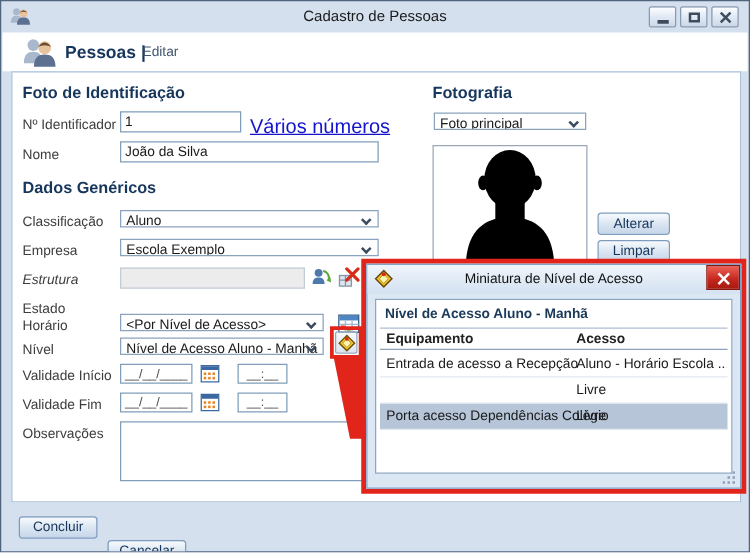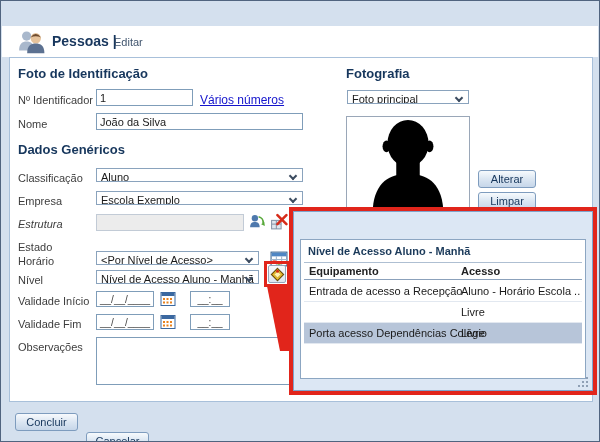--- a/index.html
+++ b/index.html
@@ -29,21 +29,21 @@
   .h1 { position:absolute; font-size:13px; font-weight:bold; color:#16365c; }
   .lbl { position:absolute; font-size:11px; color:#3d3d3d; white-space:nowrap; }
   .txt { position:absolute; height:17px; border:1px solid #7f9db9; background:#fff; font-size:11px;
          padding:1px 3px; color:#1a1a1a; font-family:"Liberation Sans",sans-serif; }
   .txt.dis { background:#ececec; border-color:#c2cbd6; }
   .sel { position:absolute; height:14px; border:1px solid #8aa3bd; background:#fff; font-size:11px;
          color:#1a1a1a; padding:2px 16px 0 4px; overflow:hidden; white-space:nowrap; cursor:default; }
   .sel .chev { position:absolute; right:6px; top:4px; width:6px; height:6px;
                border-right:2px solid #3c4c60; border-bottom:2px solid #3c4c60; transform:rotate(45deg); }
   .sel.gray { background:linear-gradient(#e9e9e9,#cfcfcf); font-weight:bold; border-color:#9aa5b5; }
-  .link { position:absolute; font-size:12px; text-decoration:underline; cursor:pointer;text-align:center; }
+  .link { position:absolute; font-size:16px; text-decoration:underline; cursor:pointer;text-align:center; }
   .iconbtn { position:absolute; width:18px; height:18px; border:1px solid #93a5ba; border-radius:2px;
              background:linear-gradient(#f8fafc,#dde5ee); display:flex; align-items:center; justify-content:center; cursor:pointer; }
   .flaticon { position:absolute; width:18px; height:18px; cursor:pointer; }
   .mask { text-align:center; color:#444; font-size:10px; padding-top:2px; }
   .obs { height:48px; }
 
   .photoframe { position:absolute; left:336px; top:58px; width:124px; height:94px; background:#fff; border:1px solid #9aa7b8; }
   .btn { position:absolute; height:18px; border:1px solid #7e9cbe; border-radius:3px; font-size:11px; color:#16365c;
          background:linear-gradient(#f7fafd,#dbe6f2 50%,#c6d6e9); text-align:center; padding-top:2px; cursor:pointer; }
 
@@ -73,20 +73,42 @@
   .row { position:absolute; left:3px; right:3px; height:21px; border-bottom:1px solid #e2e8f0; color:#1a1a1a; cursor:default; }
   .row .c1, .row .c2 { top:4px; }
   .row.selected { background:#b7c5d9; }
   .grip { position:absolute; right:3px; bottom:2px; width:11px; height:11px; }
 </style>
 </head>
 <body>
 
 <div class="window">
 
+  <div class="titlebar">
+    <svg class="app-icon" viewBox="0 0 26 24">
+      <circle cx="8" cy="6.5" r="4.3" fill="#a9b8cc"></circle>
+      <path d="M1,20 C1,13.5 4,11.5 8,11.5 C12,11.5 15,13.5 15,20 Z" fill="#a9b8cc"></path>
+      <circle cx="16.5" cy="8.5" r="4.8" fill="#e6c39c"></circle>
+      <path d="M11.7,7.8 Q16.5,1.5 21.3,7.8 Q16.5,5.3 11.7,7.8 Z" fill="#6e4b2e"></path>
+      <path d="M8.5,22.5 C8.5,15.5 12,13.5 16.5,13.5 C21,13.5 24.5,15.5 24.5,22.5 Z" fill="#5c7191"></path>
+    </svg>
+    <div class="title-text">Cadastro de Pessoas</div>
+    <div class="capbtns">
+      <div class="capbtn">
+          <div class="glyph-min"></div>
+        </div>
+      <div class="capbtn">
+          <div class="glyph-max"></div>
+        </div>
+      <div class="capbtn">
+          <div class="xbar a"></div>
+          <div class="xbar b"></div>
+        </div>
+    </div>
+  </div>
 
   <div class="headerstrip">
     <svg class="people-icon" viewBox="0 0 26 24">
       <circle cx="8" cy="6.5" r="4.3" fill="#a9b8cc"></circle>
       <path d="M1,20 C1,13.5 4,11.5 8,11.5 C12,11.5 15,13.5 15,20 Z" fill="#a9b8cc"></path>
       <circle cx="16.5" cy="8.5" r="4.8" fill="#e6c39c"></circle>
       <path d="M11.7,7.8 Q16.5,1.5 21.3,7.8 Q16.5,5.3 11.7,7.8 Z" fill="#6e4b2e"></path>
       <path d="M8.5,22.5 C8.5,15.5 12,13.5 16.5,13.5 C21,13.5 24.5,15.5 24.5,22.5 Z" fill="#5c7191"></path>
     </svg>
     <div class="hdr-title">Pessoas |</div>
@@ -206,20 +228,32 @@
     <div class="btn" style="left:13px; top:11px; width:63px;">Concluir</div>
     <div class="btn" style="left:84px; top:11px; width:63px;margin-top:19px;">Cancelar</div>
   </div>
 
   <svg class="wedge">
     <polygon points="266,285 289,285 293,350 279,350" fill="#e1251b"></polygon>
   </svg>
 
   <div class="popup">
     <div class="popwin">
+      <div class="poptitle">
+        <svg class="popkey" viewBox="0 0 16 16">
+          <polygon points="8,1.5 14.5,8 8,14.5 1.5,8" fill="#f5c92a" stroke="#6b4c0a" stroke-width="1.2"></polygon>
+          <polygon points="8,4.2 11.6,8 8,11.8 4.4,8" fill="#fff3b0" stroke="#b8912a" stroke-width="0.8"></polygon>
+          <circle cx="8" cy="4.4" r="1.6" fill="#d42b13"></circle>
+        </svg>
+        <div class="t">Miniatura de Nível de Acesso</div>
+        <div class="popclose">
+          <div class="xbar a"></div>
+          <div class="xbar b"></div>
+        </div>
+      </div>
       <div class="listpanel">
         <div class="lvl-heading">Nível de Acesso Aluno - Manhã</div>
         <div class="tblhead">
           <span class="c1">Equipamento</span>
           <span class="c2">Acesso</span>
         </div>
         <div class="row" style="top:41px;">
           <span class="c1">Entrada de acesso a Recepção</span>
           <span class="c2">Aluno - Horário Escola ...</span>
         </div>

